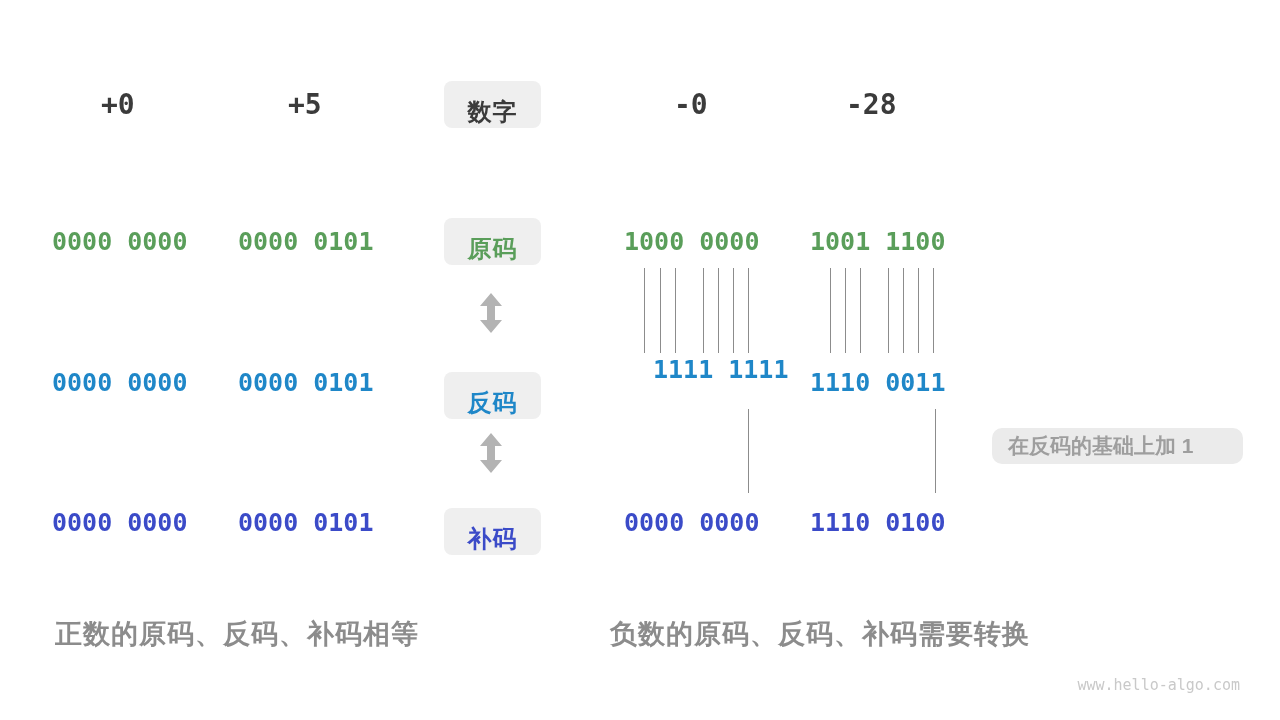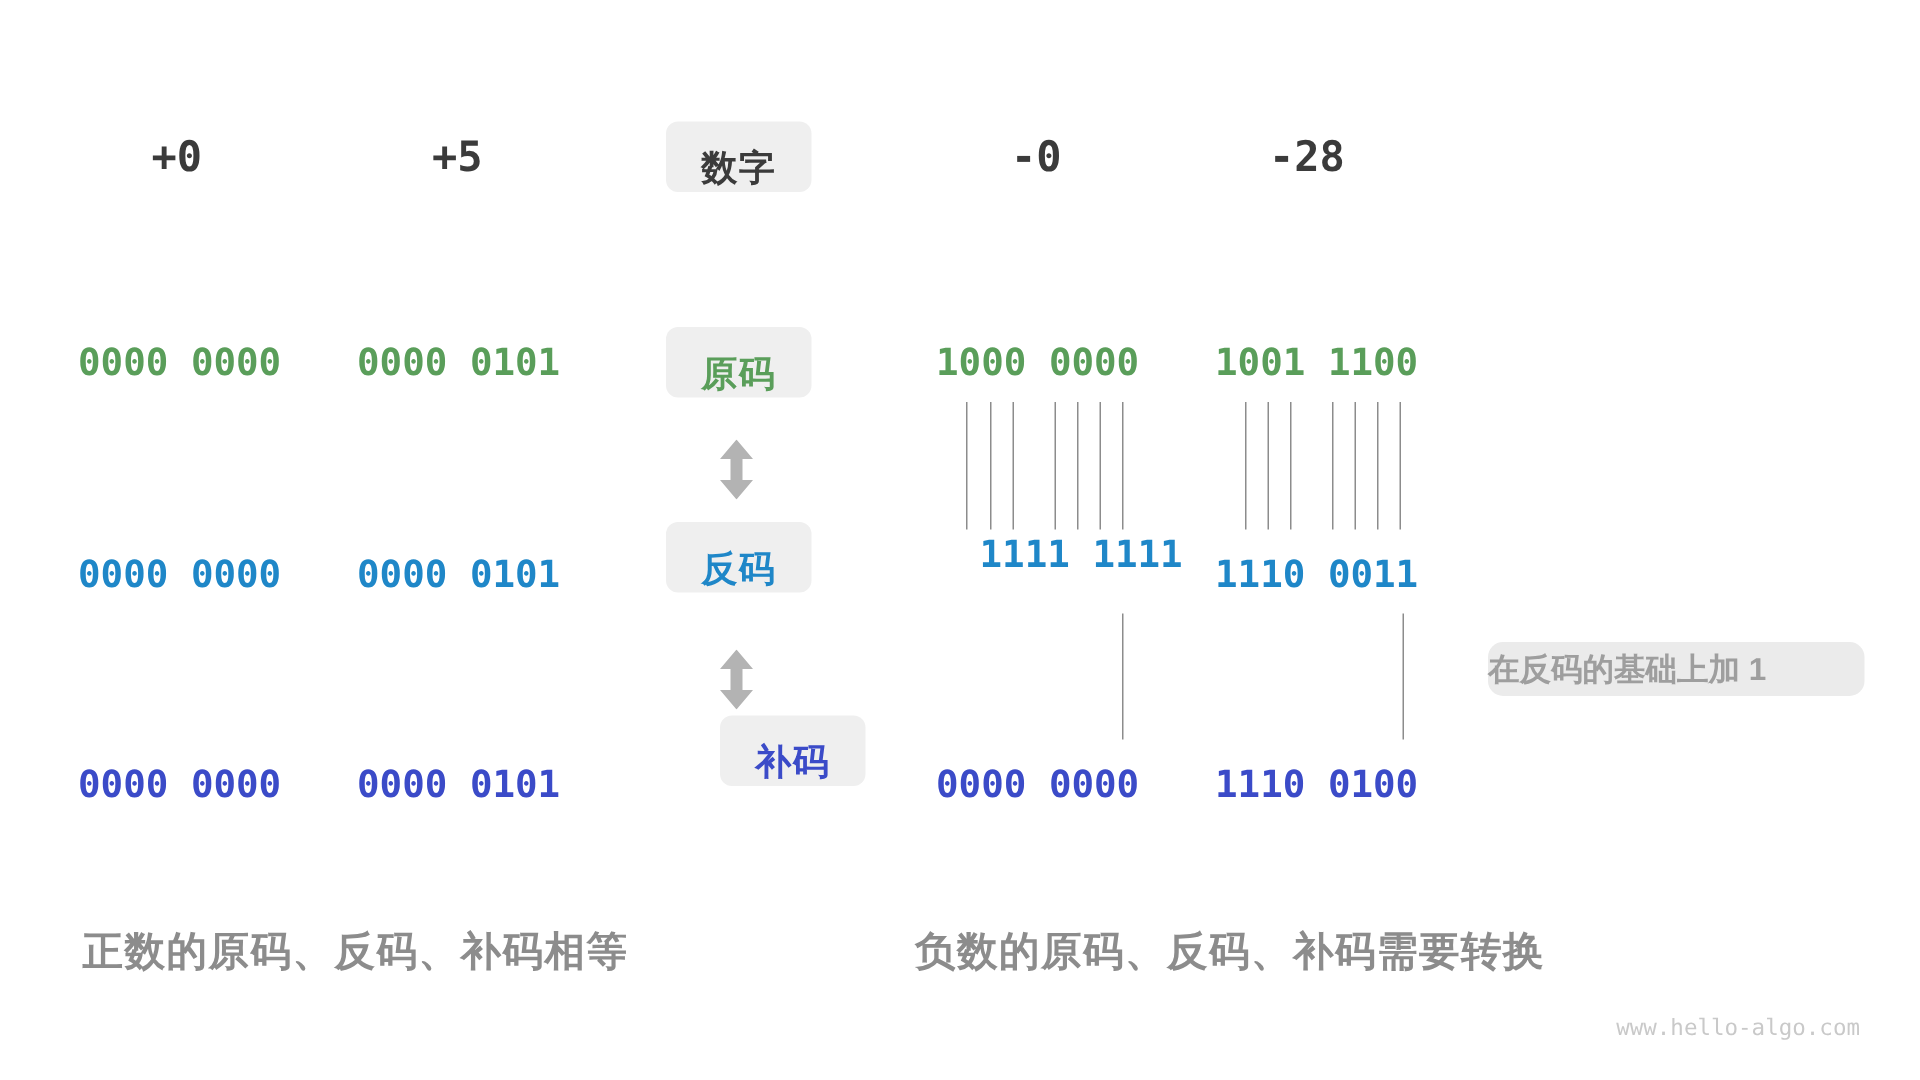--- a/index.html
+++ b/index.html
@@ -26,21 +26,21 @@
     border-radius:8px;display:flex;align-items:flex-end;justify-content:center;
     font-weight:bold;font-size:24px;letter-spacing:1px;
   }
   .lb-dark{color:#3b3b3b;}
   
   .note{
     position:absolute;left:992px;background:#ebebeb;border-radius:10px;
     color:#9e9e9e;font-weight:bold;font-size:21px;box-sizing:border-box;
   }
   .note1{top:265px;width:221px;height:92px;padding:14px 16px;line-height:32px;}
-  .note2{top:428px;width:251px;height:36px;display:flex;align-items:center;white-space:pre;}
+  .note2{top:428px;width:251px;height:36px;display:flex;align-items:center;padding-left:16px;white-space:pre;}
   
   .vline{position:absolute;width:1px;background:#8c8c8c;}
   .vl-a{top:268px;height:85px;}
   .vl-b{top:409px;height:84px;}
   
   .arrow{position:absolute;left:479px;width:24px;height:40px;}
   
   .caption{
     position:absolute;top:616px;font-size:27px;font-weight:bold;color:#8c8c8c;
     letter-spacing:1px;white-space:pre;
@@ -88,42 +88,42 @@
 
   <div class="arrow" style="top:293px;">
     <svg width="24" height="40" viewBox="0 0 24 40">
         <polygon points="12,0 23,13 16,13 16,27 23,27 12,40 1,27 8,27 8,13 1,13" fill="#b3b3b3"></polygon>
       </svg>
   </div>
 
 
   <div class="bin c-blue" style="left:52px;top:370px;">0000 0000</div>
   <div class="bin c-blue" style="left:238px;top:370px;">0000 0101</div>
-  <div class="labelbox c-blue" style="top:348px;">
+  <div class="labelbox c-blue" style="top:372px;">
     <span>反码</span>
   </div>
   <div class="bin c-blue" style="left:624px;top:357px;margin-left:29px;">1111 1111</div>
   <div class="bin c-blue" style="left:810px;top:370px;">1110 0011</div>
 
   <div class="vline vl-b" style="left:748px;"></div>
   <div class="vline vl-b" style="left:935px;"></div>
 
   <div class="arrow" style="top:433px;">
     <svg width="24" height="40" viewBox="0 0 24 40">
         <polygon points="12,0 23,13 16,13 16,27 23,27 12,40 1,27 8,27 8,13 1,13" fill="#b3b3b3"></polygon>
       </svg>
   </div>
 
   <div class="note note2">
     <span>在反码的基础上加 1</span>
   </div>
 
   <div class="bin c-indigo" style="left:52px;top:510px;">0000 0000</div>
   <div class="bin c-indigo" style="left:238px;top:510px;">0000 0101</div>
-  <div class="labelbox c-indigo" style="top:477px;margin-left:36px;">
+  <div class="labelbox c-indigo" style="top:508px;">
     <span>补码</span>
   </div>
   <div class="bin c-indigo" style="left:624px;top:510px;">0000 0000</div>
   <div class="bin c-indigo" style="left:810px;top:510px;">1110 0100</div>
 
   <div class="caption" style="left:55px;">正数的原码、反码、补码相等</div>
   <div class="caption" style="left:610px;">负数的原码、反码、补码需要转换</div>
 
   <div class="watermark">www.hello-algo.com</div>
 

